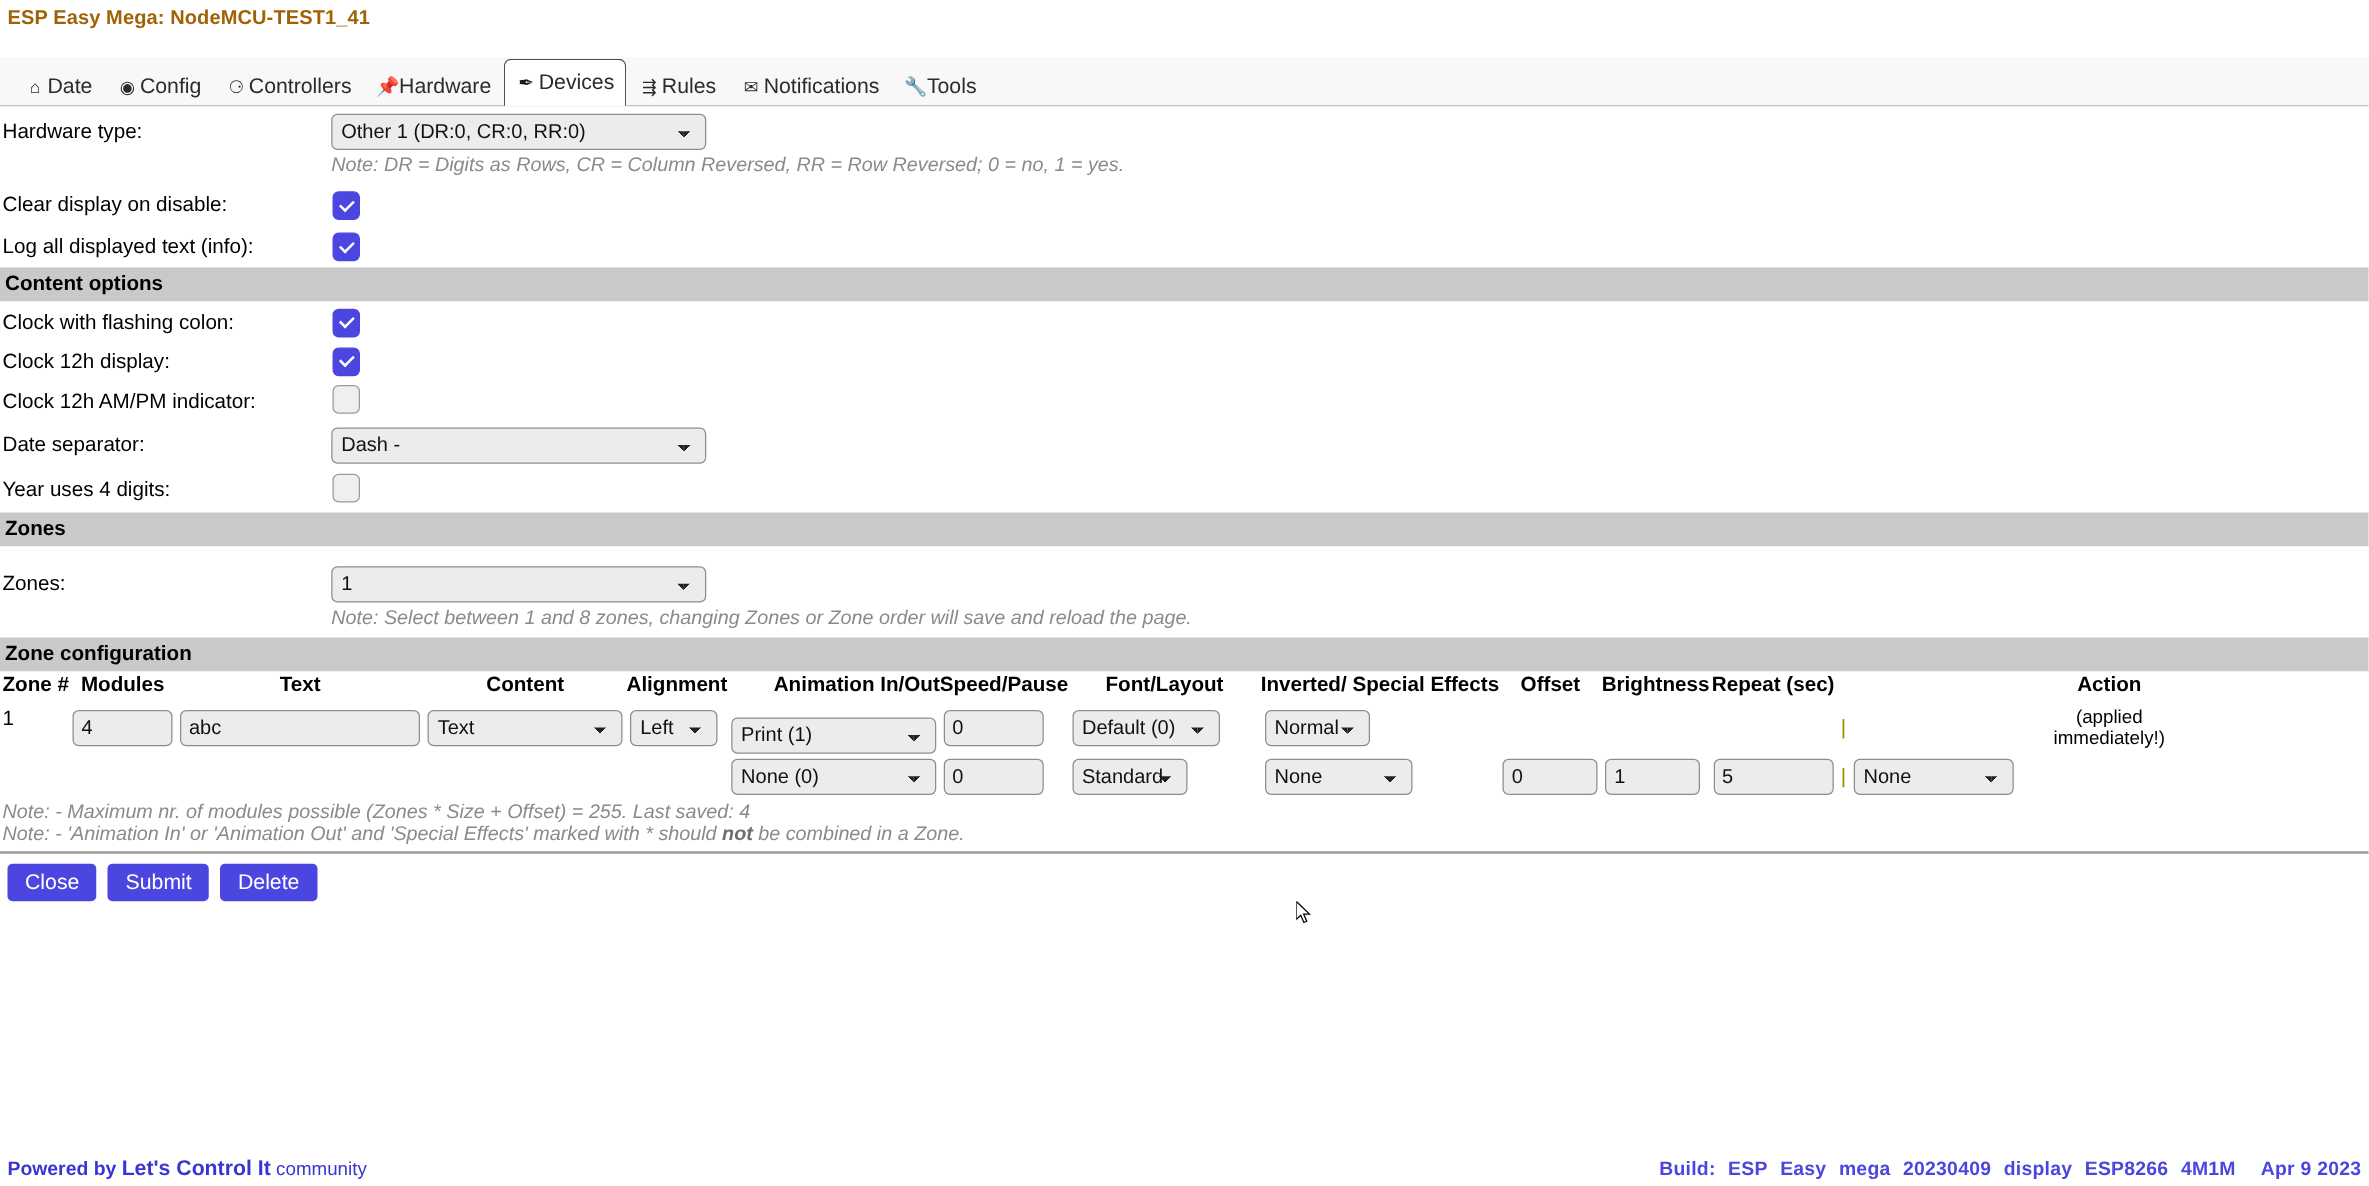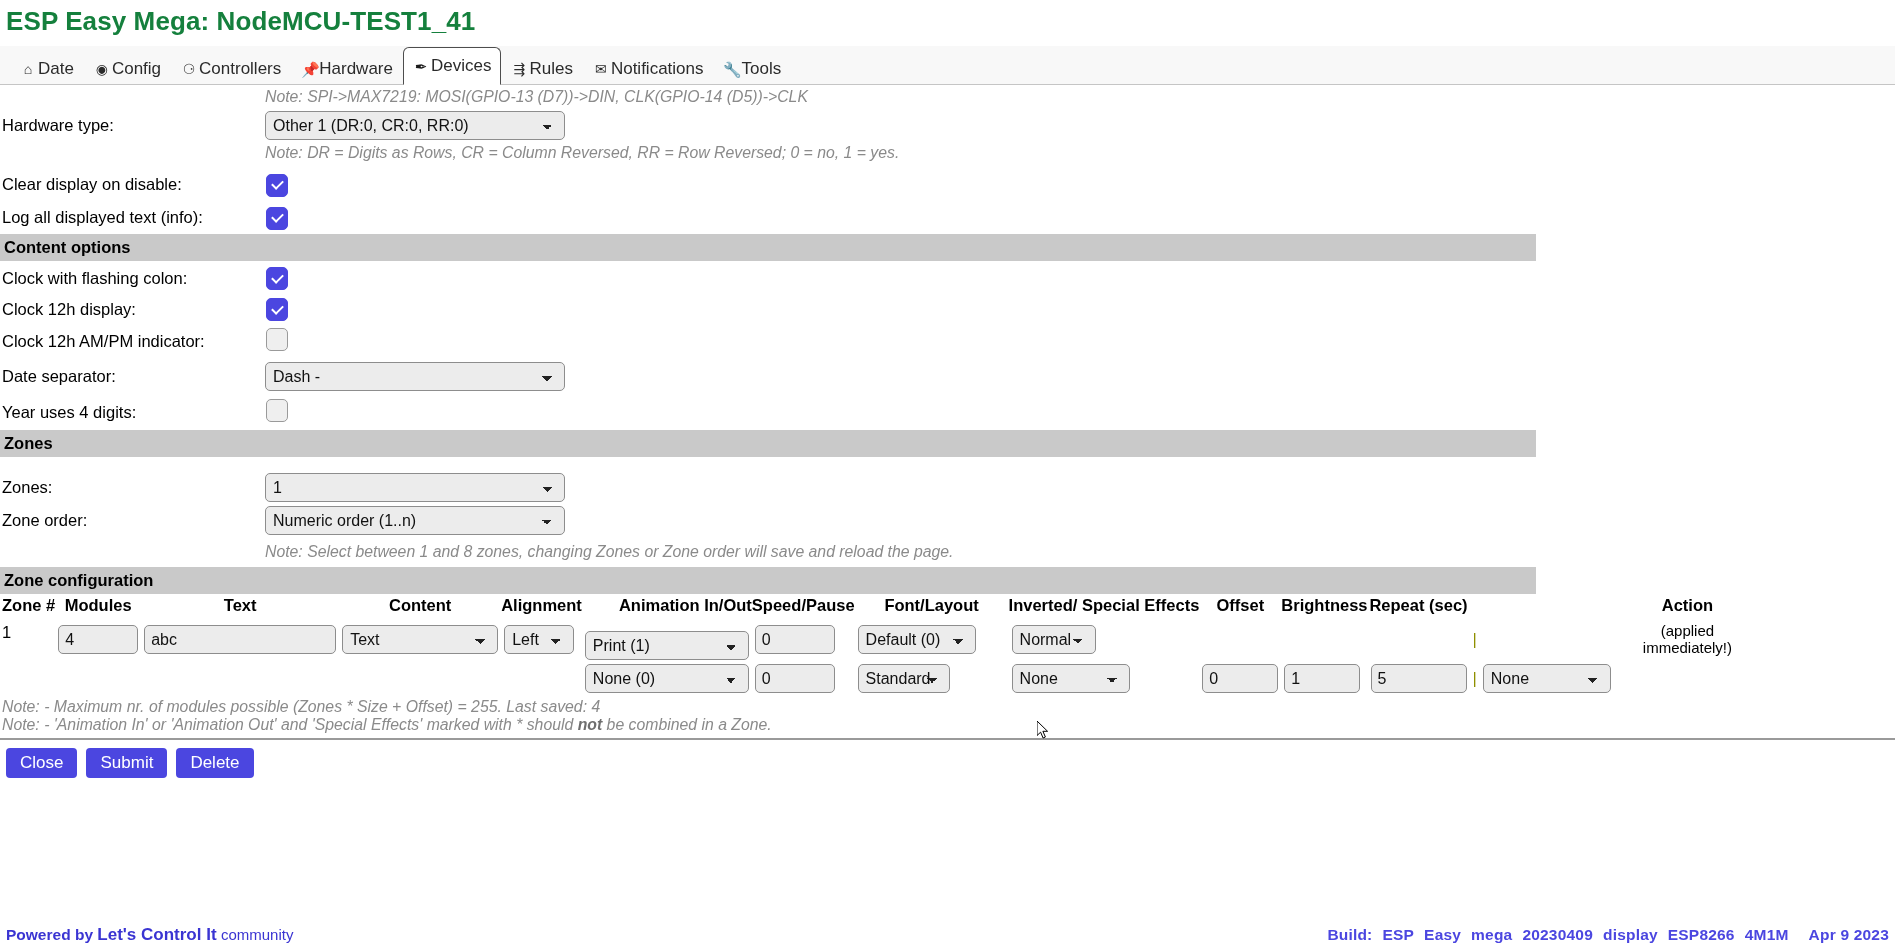--- a/index.html
+++ b/index.html
@@ -14,23 +14,23 @@
     width: 1895px; height: 949px;
     position: relative;
     font-size: 16.5px;
     color: #000;
   }
 
   
   .app-title {
     position: absolute;
     left: 6px; top: 6px;
-    font-size: 26px;
+    font-size: 16px;
     font-weight: bold;
-    color: #15803d;
+    color: #a16207;
     letter-spacing: .1px;
   }
 
   
   .tabbar {
     position: absolute;
     left: 0; top: 46px;
     width: 1895px;
     height: 39px;
     background: #f8f8f8;
@@ -112,21 +112,21 @@
   
   .sechdr {
     background: #c9c9c9;
     font-weight: bold;
     font-size: 16.5px;
     color: #000;
     padding: 4px 0 4px 4px;
     height: 27px;
     display: flex;
     align-items: center;
-    width: 1536px;
+    width: 1895px;
   }
 
   
   select.sel {
     font-family: "Liberation Sans", sans-serif;
     font-size: 16px;
     color: #111;
     background: #ececec;
     border: 1px solid #8d8d8d;
     border-radius: 5px;
@@ -303,21 +303,20 @@
       <span>Notifications</span>
     </div>
     <div class="tab">
       <span class="ticon wrench">🔧</span>
       <span>Tools</span>
     </div>
   </div>
 
   <div class="content">
 
-    <div class="note" style="padding-top:2px;">Note: SPI-&gt;MAX7219: MOSI(GPIO-13 (D7))-&gt;DIN, CLK(GPIO-14 (D5))-&gt;CLK</div>
 
     <div class="row" style="min-height:38px;">
       <div class="lbl">Hardware type:</div>
       <div class="fld">
         <select class="sel w300">
           <option>Other 1 (DR:0, CR:0, RR:0)</option>
         </select>
       </div>
     </div>
 
@@ -373,28 +372,20 @@
 
     <div class="row" style="min-height:37px;padding-top:16px;">
       <div class="lbl">Zones:</div>
       <div class="fld">
         <select class="sel w300">
           <option>1</option>
         </select>
       </div>
     </div>
 
-    <div class="row" style="min-height:37px;">
-      <div class="lbl">Zone order:</div>
-      <div class="fld">
-        <select class="sel w300">
-          <option>Numeric order (1..n)</option>
-        </select>
-      </div>
-    </div>
 
     <div class="note" style="padding-top:4px;padding-bottom:6px;">Note: Select between 1 and 8 zones, changing Zones or Zone order will save and reload the page.</div>
 
     <div class="sechdr">Zone configuration</div>
 
     <table class="ztable">
       <thead>
         <tr>
           <th class="left" style="width:44px;">Zone #</th>
           <th style="width:86px;">Modules</th>

